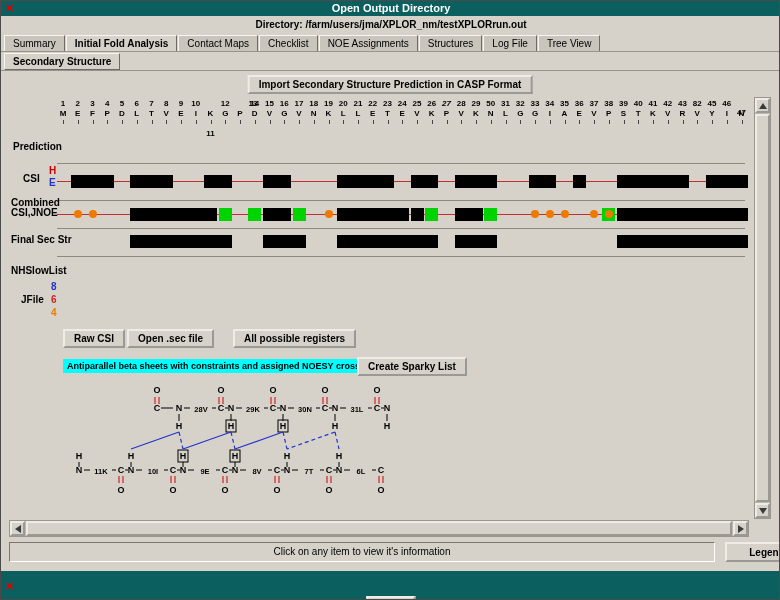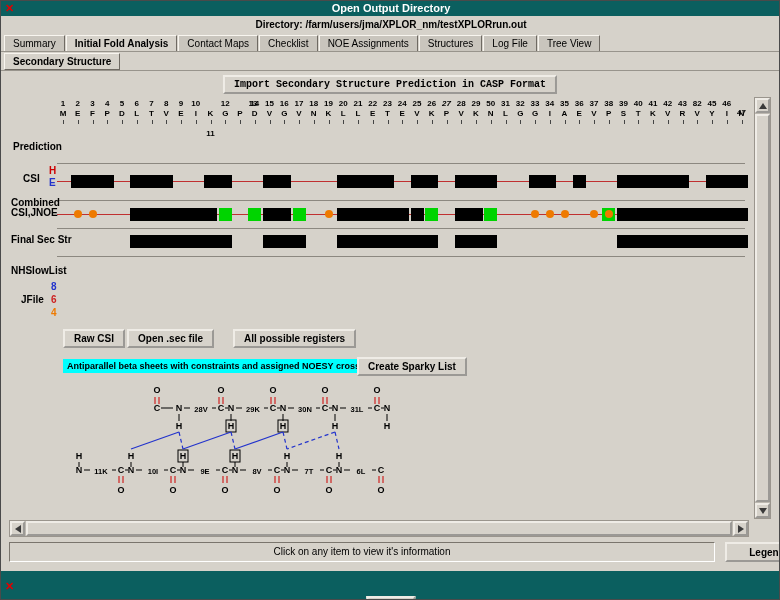--- a/index.html
+++ b/index.html
@@ -21,21 +21,21 @@
   #subtabbar { position: absolute; top: 52px; left: 3px; display: flex; }
   .tab { height: 17px; line-height: 15px; padding: 0 8px; font-size: 10px;
          background: #c9c5bd; border: 1px solid;
          border-color: #f8f5ef #6f6a63 #6f6a63 #f8f5ef; margin-right: 1px; white-space: nowrap; }
   .tab.selected { font-weight: bold; background: #d6d2ca; }
   .nbline { position: absolute; left: 0; width: 780px; height: 1px; background: #98948c; }
 
   .tkbtn { position: absolute; background: #d6d2ca; border: 2px outset #efece6;
            font-family: "Liberation Sans", sans-serif; font-size: 10px; font-weight: bold;
            padding: 2px 9px; white-space: nowrap; color: #000; }
-  #importBtn { top: 74px; left: 50%; transform: translateX(-50%); font-family: Liberation Mono, monospace; }
+  #importBtn { top: 74px; left: 50%; transform: translateX(-50%); }
 
   #canvas { position: absolute; left: 8px; top: 96px; width: 744px; height: 422px;
             overflow: hidden; background: #d6d2ca; }
   #seqlayer { position: absolute; left: 0; top: 0; width: 744px; height: 422px; }
   .rnum, .rlet { position: absolute; width: 16px; text-align: center;
                  font-size: 8px; font-weight: bold; color: #000; }
   .tick { position: absolute; width: 1px; height: 4px; background: #444; }
   .hline { position: absolute; height: 1px; left: 48px; width: 688px; }
   .bar { position: absolute; height: 13px; }
   .dot { position: absolute; width: 8px; height: 8px; border-radius: 50%; }

